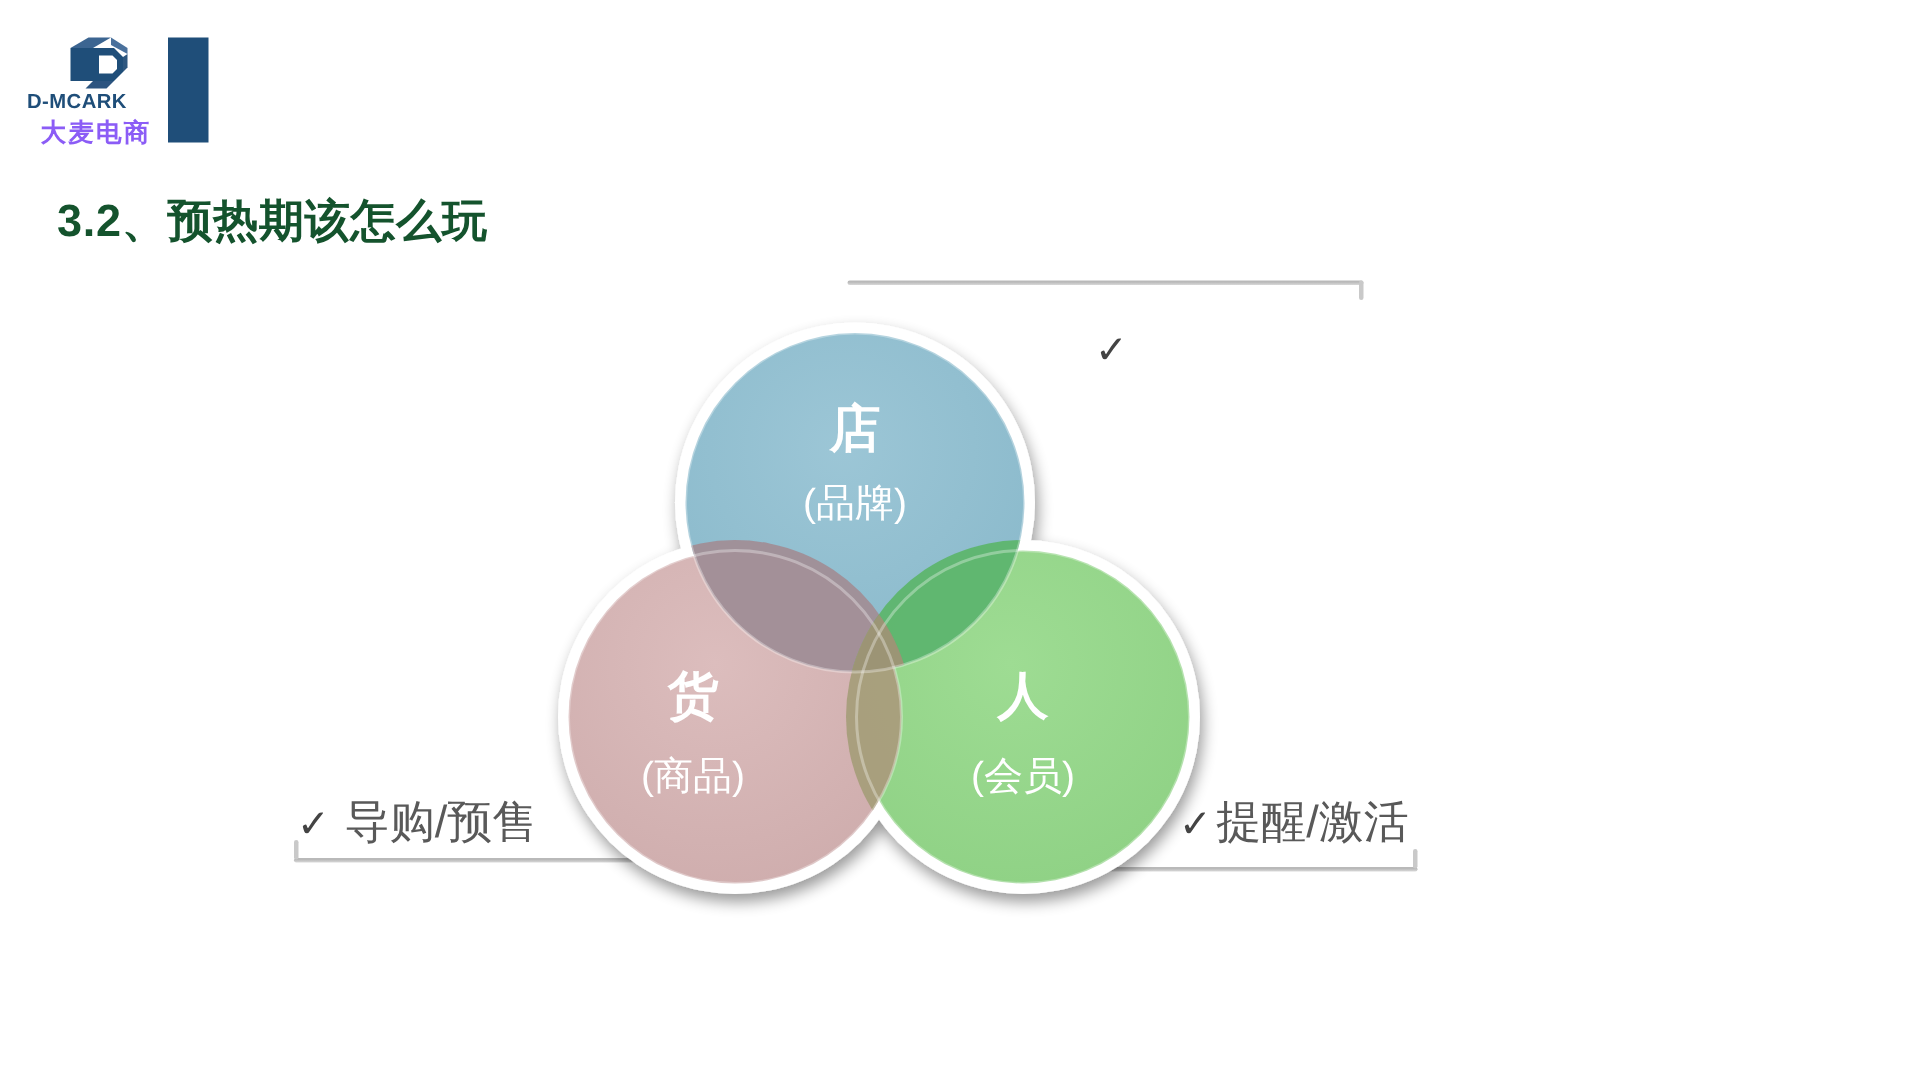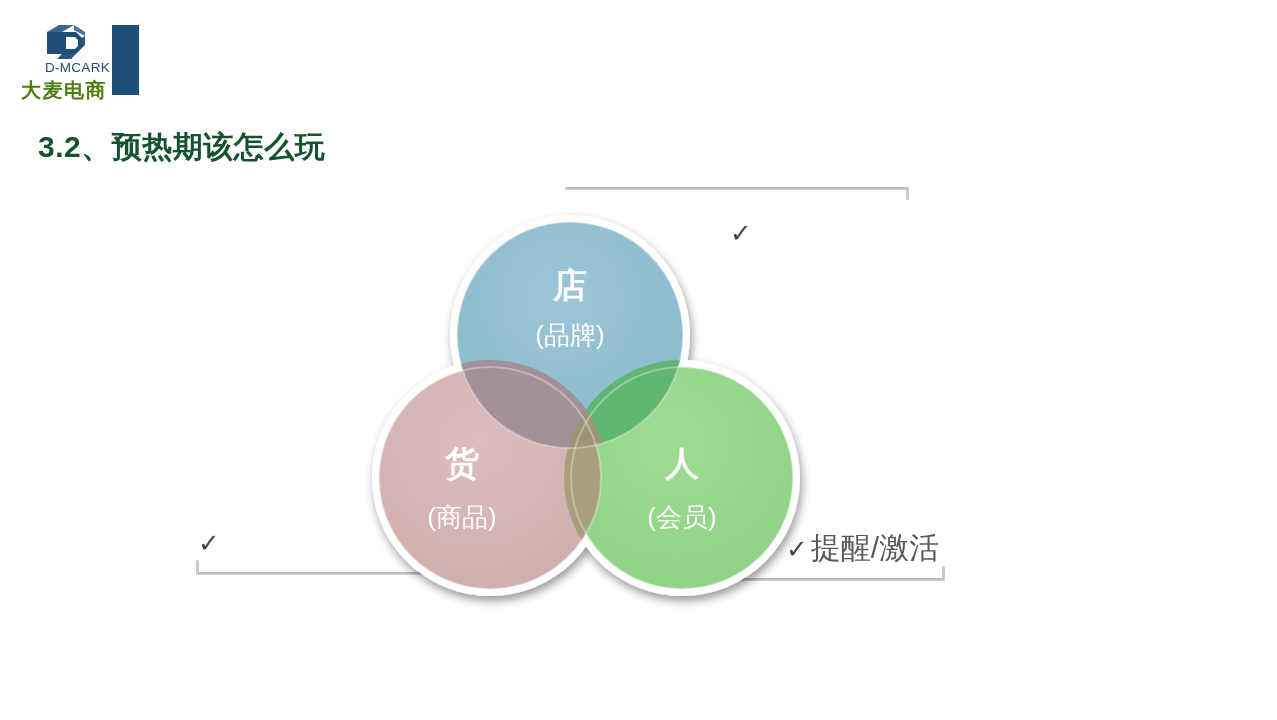--- a/index.html
+++ b/index.html
@@ -24,36 +24,36 @@
   }
   #logo-mark {
     position:absolute;
     left:26px; top:0px;
     width:44px; height:36px;
   }
   #logo-latin {
     position:absolute;
     left:0; top:36px;
     width:92px;
-    text-align:right;
+    text-align:left;
     font-size:13.5px;
-    font-weight:normal;
+    font-weight:bold;
     letter-spacing:0.3px;
     color:#1F4E79;
     white-space:nowrap;
   }
   #logo-cn {
     position:absolute;
     left:0; top:53px;
     width:92px;
     text-align:center;
-    font-size:20px;
+    font-size:17px;
     font-weight:bold;
     letter-spacing:1.5px;
-    color:#4d7c0f;
+    color:#8b5cf6;
     white-space:nowrap;
   }
   #title-bar {
     position:absolute;
     left:112px; top:25px;
     width:27px; height:70px;
     background:#1F4E79;
   }
   #slide-title {
     position:absolute;
@@ -235,20 +235,21 @@
     <text class="c-main" x="682" y="475" text-anchor="middle">人</text>
     <text class="c-sub" x="682" y="526" text-anchor="middle">(会员)</text>
   </svg>
 
   <div class="callout" id="callout-signin">
     <span class="check">✓</span>
   </div>
 
   <div class="callout" id="callout-guide">
     <span class="check">✓</span>
+    <span>导购/预售</span>
   </div>
 
   <div class="callout tight" id="callout-remind">
     <span class="check">✓</span>
     <span>提醒/激活</span>
   </div>
 
 </div>
 
 </body></html>

